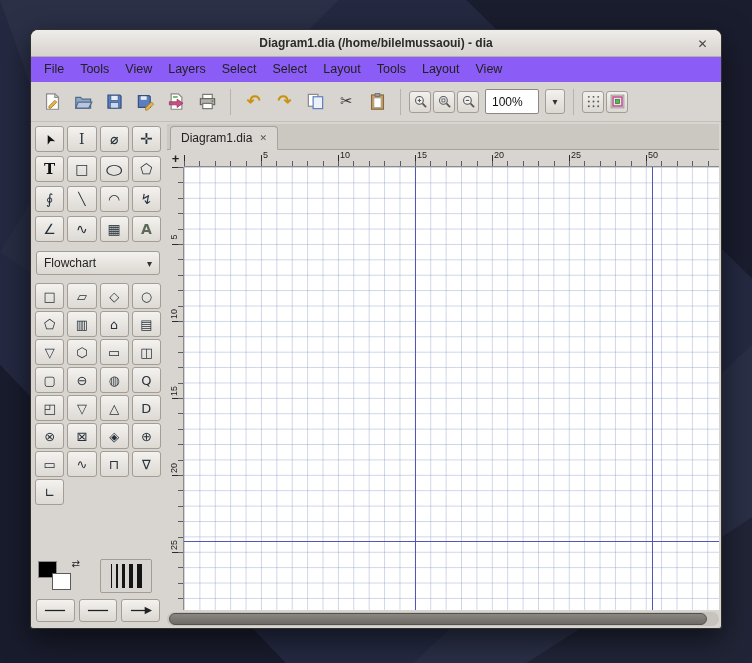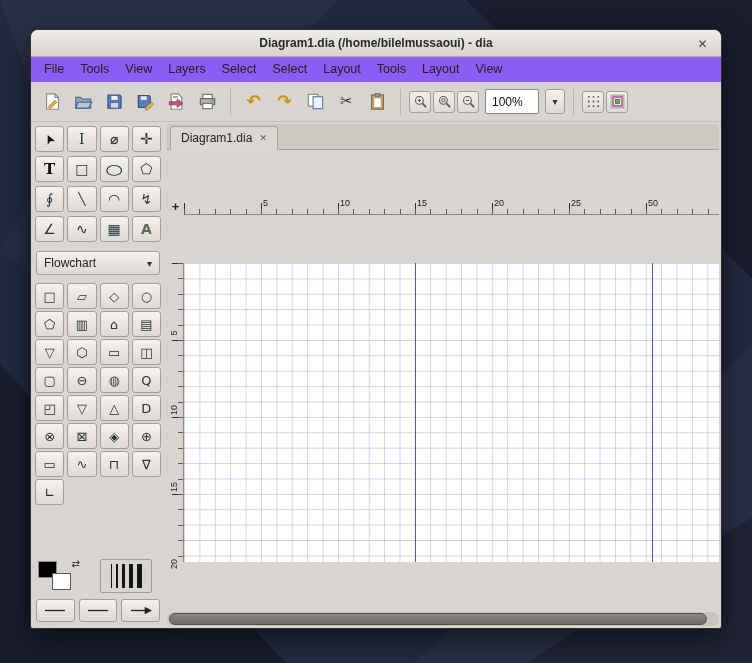--- a/index.html
+++ b/index.html
@@ -106,21 +106,21 @@
   }
   .lw-bar { height:24px; background:#141414; }
   .line-btns { display:flex; gap:4px; margin:2px 1px 1px 1px; }
   .line-btn {
     flex:1; height:23px; border:1px solid #a29d95; border-radius:3px;
     background:linear-gradient(#f4f2ef,#dbd7d1);
     display:flex; align-items:center; justify-content:center;
   }
   .line-btn svg { width:26px; height:11px; }
   
-  .canvas-area { flex:1; display:flex; flex-direction:column; min-width:0; padding-left:3px;gap:48px; }
+  .canvas-area { flex:1; display:flex; flex-direction:column; min-width:0; padding-left:3px; }
   .tab-strip {
     height:26px; flex:0 0 26px; background:#cbc7c1; border-bottom:1px solid #a7a29b;
     display:flex; align-items:flex-end; padding-left:3px;
   }
   .tab {
     height:24px; margin-bottom:-1px; padding:0 10px;
     background:#dad6d1; border:1px solid #a7a29b; border-bottom:1px solid #dad6d1;
     border-radius:4px 4px 0 0; display:flex; align-items:center; gap:7px;
     font-size:12px; color:#222;
   }

